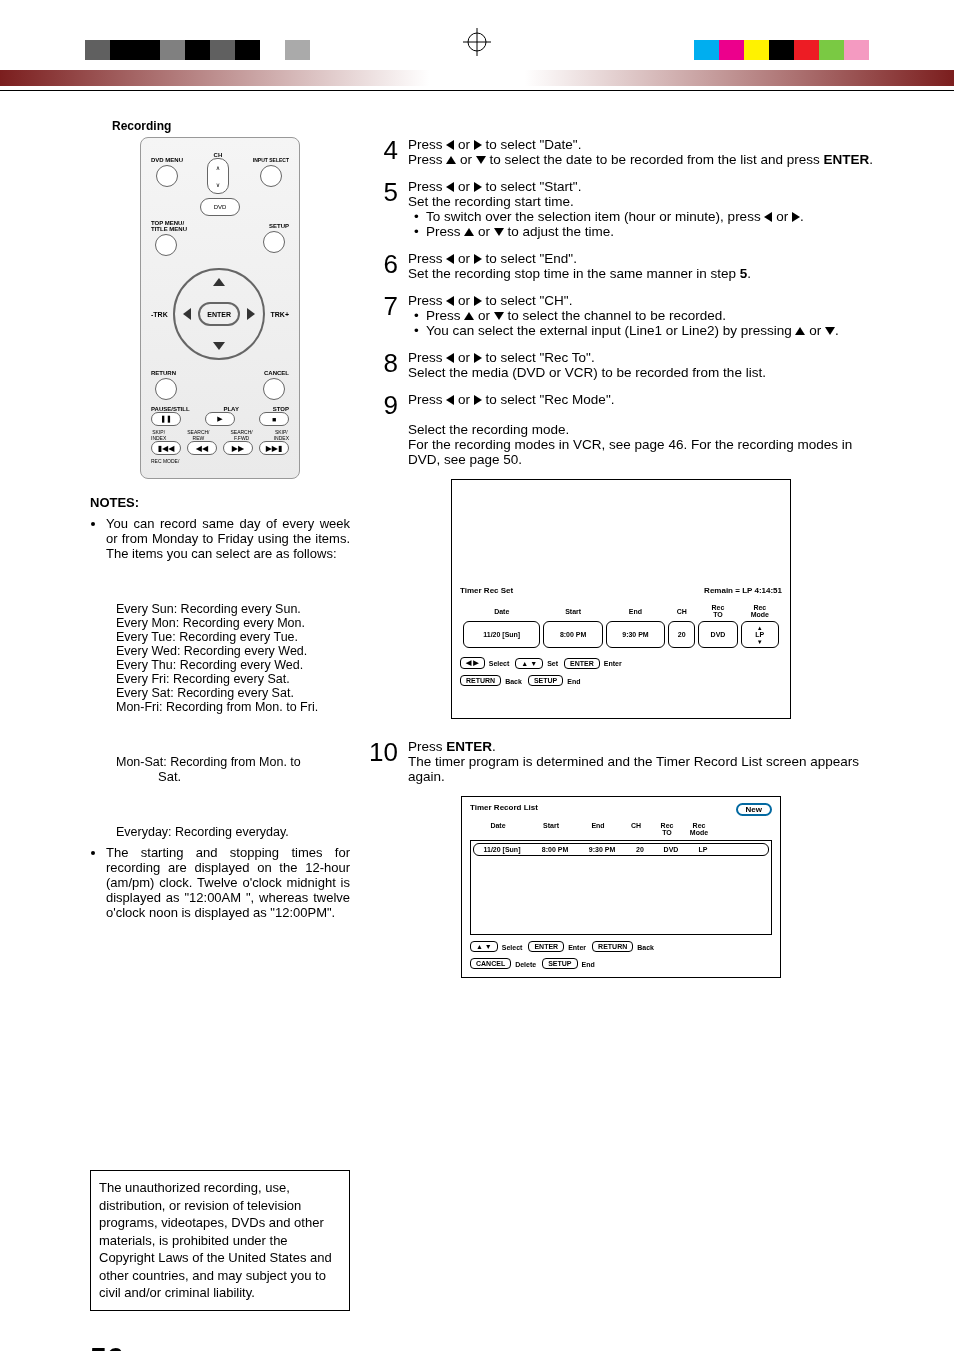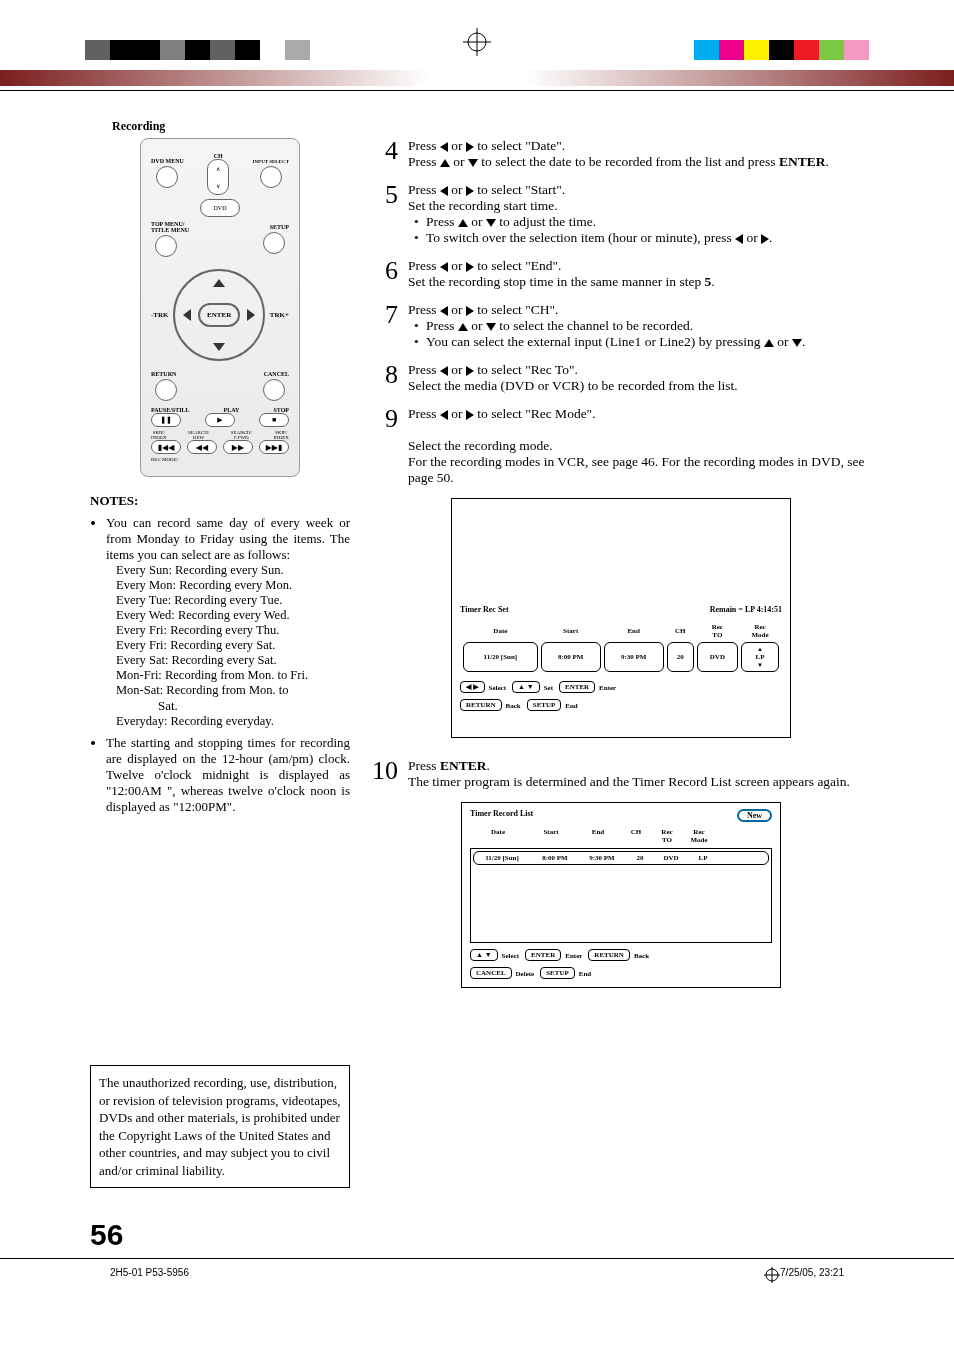--- a/index.html
+++ b/index.html
@@ -54,21 +54,20 @@
 
   .grad-band {
     height: 16px;
     width: 100%;
     background: linear-gradient(to right, #7b1e1e 0%, #fff 45%, #fff 55%, #7b1e1e 100%);
   }
   .upper-line { height: 1px; background: #000; margin-top: 4px; }
 
   .content {
     padding: 20px 80px 0 90px;
-    font-family: Liberation Serif, serif;
   }
   .section-label {
     font-size: 12px;
     font-weight: bold;
     margin: 8px 0 4px 22px;
   }
   .title-wrap {
     position: relative;
     margin-bottom: 12px;
   }
@@ -138,21 +137,21 @@
   .remote .trk { font-weight: bold; font-size: 7px; }
   .remote .rowlabels { display: flex; justify-content: space-between; font-size: 6px; font-weight: bold; }
   .remote .pill-row { display: flex; justify-content: space-between; }
   .remote .pill2 { width: 30px; height: 14px; border: 1px solid #666; border-radius: 7px; background: #fff; display: flex; align-items: center; justify-content: center; font-size: 7px; }
   .remote .subrow { display: flex; justify-content: space-between; gap: 3px; }
   .remote .mini { width: 30px; height: 14px; border: 1px solid #666; border-radius: 7px; background: #fff; display:flex;align-items:center;justify-content:center; font-size: 8px; }
 
   .notes-title { font-weight: bold; font-size: 13px; margin-top: 6px; margin-bottom: 6px; }
   .notes ul { margin: 0; padding-left: 16px; }
   .notes li { margin-bottom: 6px; text-align: justify; }
-  .schedule-list { padding-left: 10px; font-size: 12.5px; }
+  .schedule-list { padding-left: 10px; font-size: 12.5px; margin-top: 41px; }
   .schedule-list div { }
   .indent-sat { padding-left: 52px; }
 
   .legal-box {
     border: 1px solid #000;
     padding: 8px;
     font-size: 13px;
     margin-top: 250px;
     text-align: left;
     line-height: 1.35;
@@ -372,21 +371,21 @@
         <div class="notes">
           <div class="notes-title">NOTES:</div>
           <ul>
             <li>
               <span>You can record same day of every week or from Monday to Friday using the items. The items you can select are as follows:</span>
               <div class="schedule-list" id="sched">
                   <div>Every Sun: Recording every Sun.</div>
                   <div>Every  Mon: Recording every Mon.</div>
                   <div>Every  Tue: Recording every Tue.</div>
                   <div>Every Wed: Recording every Wed.</div>
-                  <div>Every  Fri: Recording every Thu.</div>
+                  <div>Every  Thu: Recording every Wed.</div>
                   <div>Every  Fri: Recording every Sat.</div>
                   <div>Every  Sat: Recording every Sat.</div>
                   <div>Mon-Fri: Recording from Mon. to Fri.</div>
                 </div>
               <div class="schedule-list"><span>Mon-Sat: Recording from Mon. to</span></div>
               <div class="indent-sat">Sat.</div>
               <div class="schedule-list"><span>Everyday: Recording everyday.</span></div>
             </li>
             <li>The starting and stopping times for recording are displayed on the 12-hour (am/pm) clock. Twelve o'clock midnight is displayed as "12:00AM ", whereas twelve o'clock noon is displayed as "12:00PM".</li>
           </ul>
@@ -403,22 +402,22 @@
             <span>Press </span><span class="inline-tri tri-l"></span><span> or </span><span class="inline-tri tri-r"></span><span> to select "Date".</span><br>
             <span>Press </span><span class="inline-tri tri-u"></span><span> or </span><span class="inline-tri tri-d"></span><span> to select the date to be recorded from the list and press </span><b class="enter">ENTER</b><span>.</span>
           </div>
         </div>
 
         <div class="step">
           <div class="num">5</div>
           <div class="body">
             <span>Press </span><span class="inline-tri tri-l"></span><span> or </span><span class="inline-tri tri-r"></span><span> to select "Start".</span><br>
             <span>Set the recording start time.</span>
+            <div class="bullet"><span>To switch over the selection item (hour or minute), press </span><span class="inline-tri tri-l"></span><span> or </span><span class="inline-tri tri-r"></span><span>.</span></div>
             <div class="bullet"><span>Press </span><span class="inline-tri tri-u"></span><span> or </span><span class="inline-tri tri-d"></span><span> to adjust the time.</span></div>
-            <div class="bullet"><span>To switch over the selection item (hour or minute), press </span><span class="inline-tri tri-l"></span><span> or </span><span class="inline-tri tri-r"></span><span>.</span></div>
           </div>
         </div>
 
         <div class="step">
           <div class="num">6</div>
           <div class="body">
             <span>Press </span><span class="inline-tri tri-l"></span><span> or </span><span class="inline-tri tri-r"></span><span> to select "End".</span><br>
             <span>Set the recording stop time in the same manner in step </span><b>5</b><span>.</span>
           </div>
         </div>

